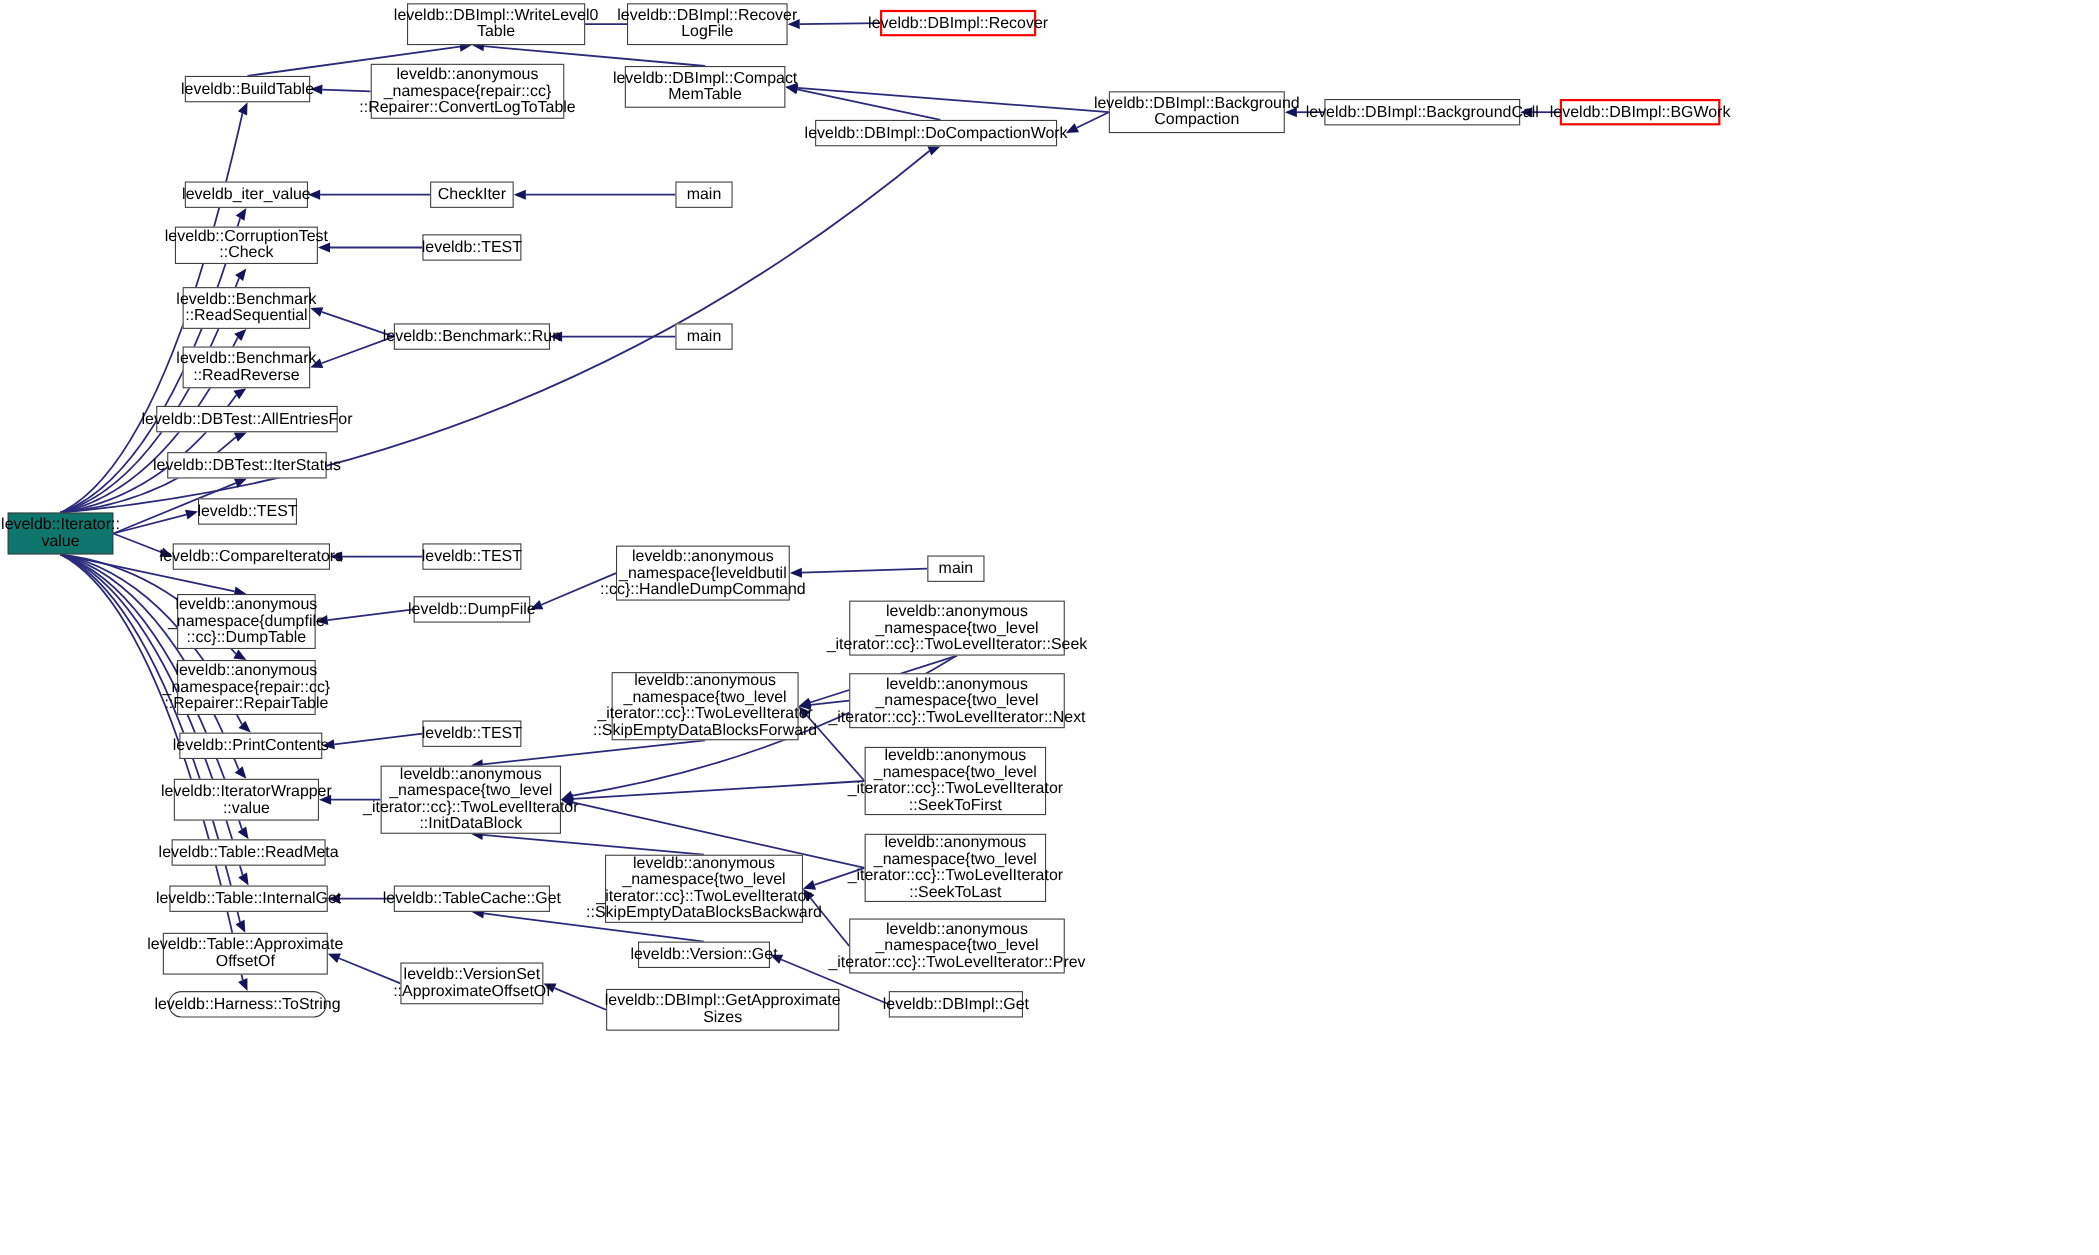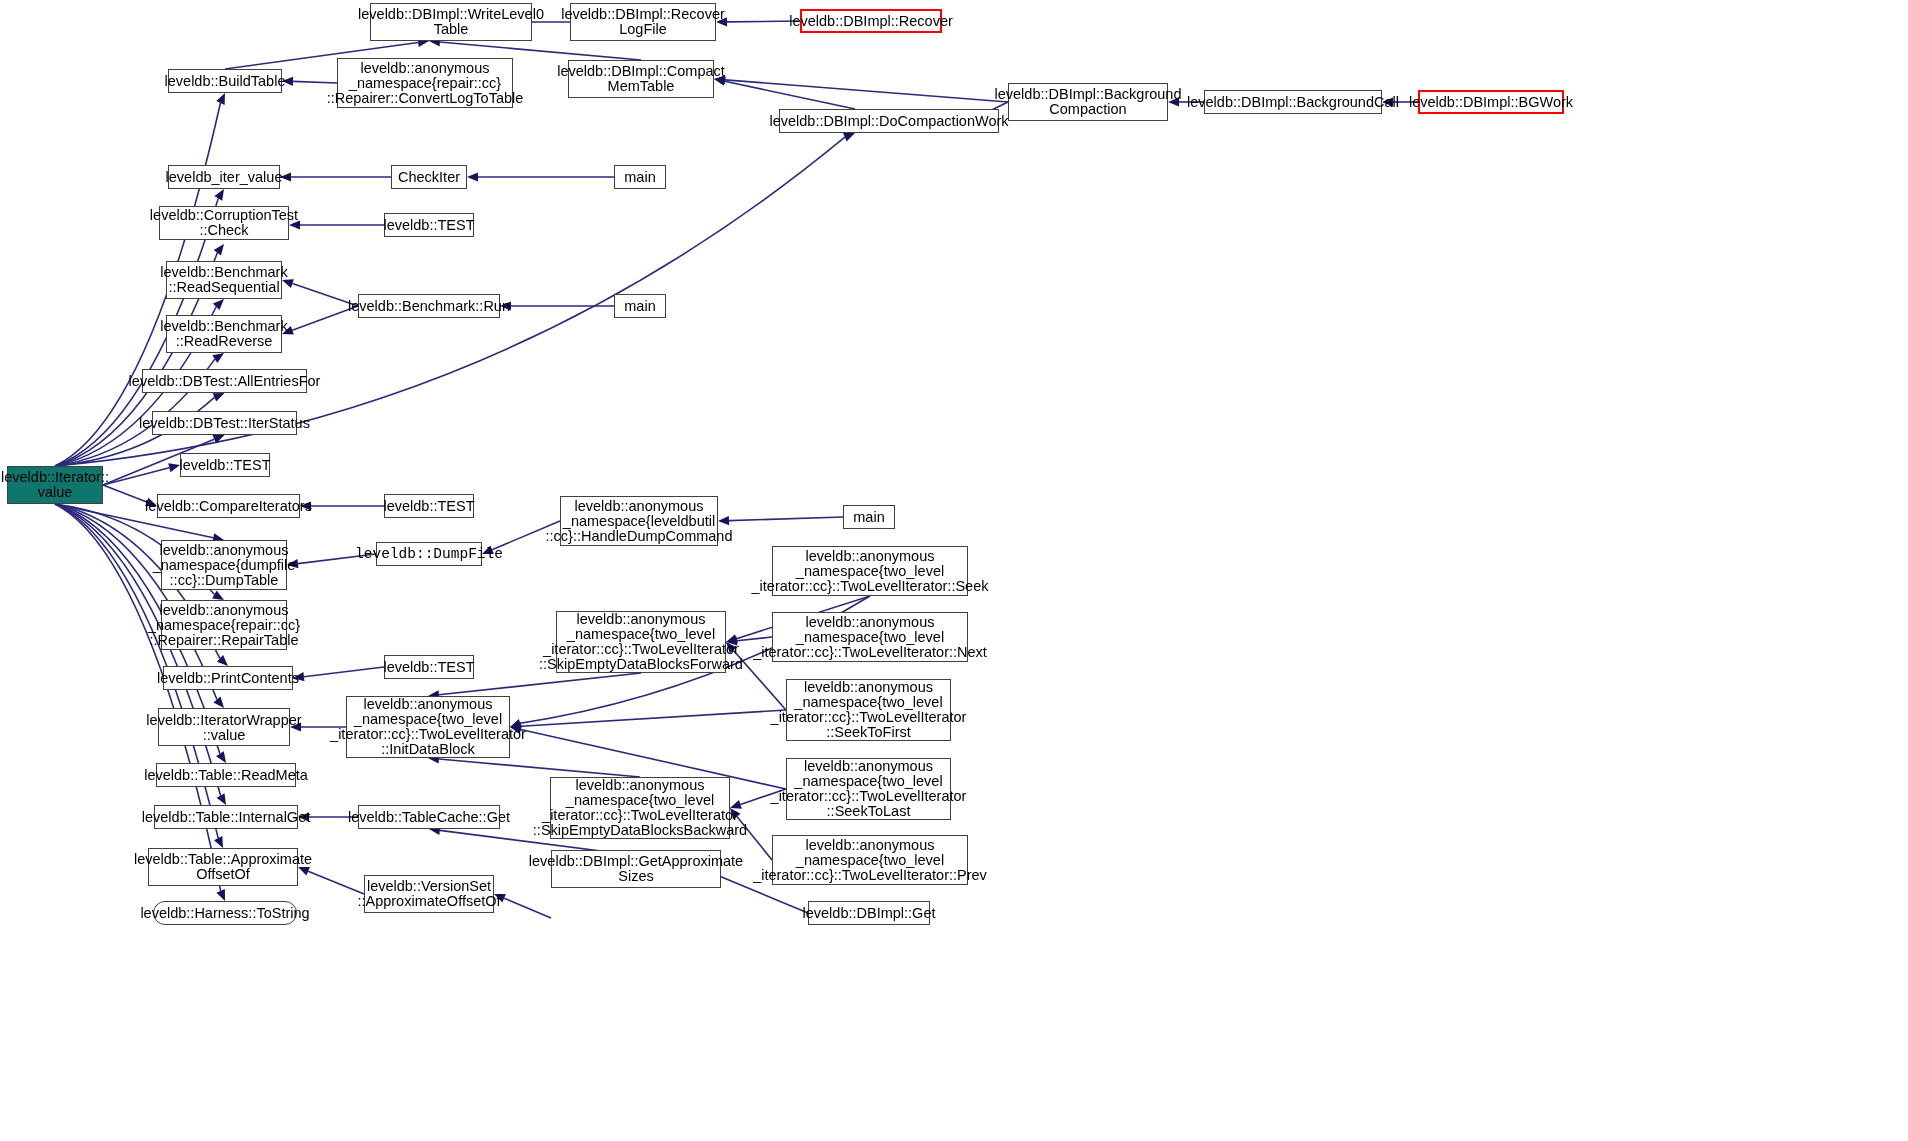--- a/index.html
+++ b/index.html
@@ -144,21 +144,21 @@
       <div class="node" style="left: 168px; top: 69px; width: 114px; height: 24px;"><span>leveldb::BuildTable</span></div>
       <div class="node" style="left: 337px; top: 58px; width: 176px; height: 50px;"><span>leveldb::anonymous
 _namespace{repair::cc}
 ::Repairer::ConvertLogToTable</span></div>
       <div class="node" style="left: 568px; top: 60px; width: 146px; height: 38px;"><span>leveldb::DBImpl::Compact
 MemTable</span></div>
       <div class="node" style="left: 1008px; top: 83px; width: 160px; height: 38px;"><span>leveldb::DBImpl::Background
 Compaction</span></div>
       <div class="node" style="left: 1204px; top: 90px; width: 178px; height: 24px;"><span>leveldb::DBImpl::BackgroundCall</span></div>
       <div class="node hl" style="left: 1418px; top: 90px; width: 146px; height: 24px;"><span>leveldb::DBImpl::BGWork</span></div>
-      <div class="node" style="left: 741px; top: 109px; width: 220px; height: 24px; margin-left: 38px;"><span>leveldb::DBImpl::DoCompactionWork</span></div>
+      <div class="node" style="left: 741px; top: 109px; width: 220px; height: 24px;"><span>leveldb::DBImpl::DoCompactionWork</span></div>
       <div class="node" style="left: 168px; top: 165px; width: 112px; height: 24px;"><span>leveldb_iter_value</span></div>
       <div class="node" style="left: 391px; top: 165px; width: 76px; height: 24px;"><span>CheckIter</span></div>
       <div class="node" style="left: 614px; top: 165px; width: 52px; height: 24px;"><span>main</span></div>
       <div class="node" style="left: 159px; top: 206px; width: 130px; height: 34px;"><span>leveldb::CorruptionTest
 ::Check</span></div>
       <div class="node" style="left: 384px; top: 213px; width: 90px; height: 24px;"><span>leveldb::TEST</span></div>
       <div class="node" style="left: 166px; top: 261px; width: 116px; height: 38px;"><span>leveldb::Benchmark
 ::ReadSequential</span></div>
       <div class="node" style="left: 166px; top: 315px; width: 116px; height: 38px;"><span>leveldb::Benchmark
 ::ReadReverse</span></div>
@@ -169,21 +169,21 @@
       <div class="node" style="left: 180px; top: 453px; width: 90px; height: 24px;"><span>leveldb::TEST</span></div>
       <div class="node" style="left: 157px; top: 494px; width: 143px; height: 24px;"><span>leveldb::CompareIterators</span></div>
       <div class="node" style="left: 384px; top: 494px; width: 90px; height: 24px;"><span>leveldb::TEST</span></div>
       <div class="node" style="left: 560px; top: 496px; width: 158px; height: 50px;"><span>leveldb::anonymous
 _namespace{leveldbutil
 ::cc}::HandleDumpCommand</span></div>
       <div class="node" style="left: 843px; top: 505px; width: 52px; height: 24px;"><span>main</span></div>
       <div class="node" style="left: 161px; top: 540px; width: 126px; height: 50px;"><span>leveldb::anonymous
 _namespace{dumpfile
 ::cc}::DumpTable</span></div>
-      <div class="node" style="left: 376px; top: 542px; width: 106px; height: 24px; font-family: Liberation Mono, monospace;"><span>leveldb::DumpFile</span></div>
+      <div class="node" style="left: 376px; top: 542px; width: 106px; height: 24px;"><span>leveldb::DumpFile</span></div>
       <div class="node" style="left: 772px; top: 546px; width: 196px; height: 50px;"><span>leveldb::anonymous
 _namespace{two_level
 _iterator::cc}::TwoLevelIterator::Seek</span></div>
       <div class="node" style="left: 772px; top: 612px; width: 196px; height: 50px;"><span>leveldb::anonymous
 _namespace{two_level
 _iterator::cc}::TwoLevelIterator::Next</span></div>
       <div class="node" style="left: 556px; top: 611px; width: 170px; height: 62px;"><span>leveldb::anonymous
 _namespace{two_level
 _iterator::cc}::TwoLevelIterator
 ::SkipEmptyDataBlocksForward</span></div>
@@ -215,17 +215,17 @@
       <div class="node" style="left: 358px; top: 805px; width: 142px; height: 24px;"><span>leveldb::TableCache::Get</span></div>
       <div class="node" style="left: 772px; top: 835px; width: 196px; height: 50px;"><span>leveldb::anonymous
 _namespace{two_level
 _iterator::cc}::TwoLevelIterator::Prev</span></div>
       <div class="node" style="left: 148px; top: 848px; width: 150px; height: 38px;"><span>leveldb::Table::Approximate
 OffsetOf</span></div>
       <div class="node" style="left: 580px; top: 856px; width: 120px; height: 24px;"><span>leveldb::Version::Get</span></div>
       <div class="node" style="left: 364px; top: 875px; width: 130px; height: 38px;"><span>leveldb::VersionSet
 ::ApproximateOffsetOf</span></div>
       <div class="node" style="left: 153px; top: 901px; width: 144px; height: 24px; border-radius: 12px;"><span>leveldb::Harness::ToString</span></div>
-      <div class="node" style="left: 551px; top: 850px; width: 170px; height: 38px;"><span>leveldb::DBImpl::GetApproximate
+      <div class="node" style="left: 551px; top: 899px; width: 212px; height: 38px;"><span>leveldb::DBImpl::GetApproximate
 Sizes</span></div>
       <div class="node" style="left: 808px; top: 901px; width: 122px; height: 24px;"><span>leveldb::DBImpl::Get</span></div>
     </div>
 </div>
 
 </body></html>

